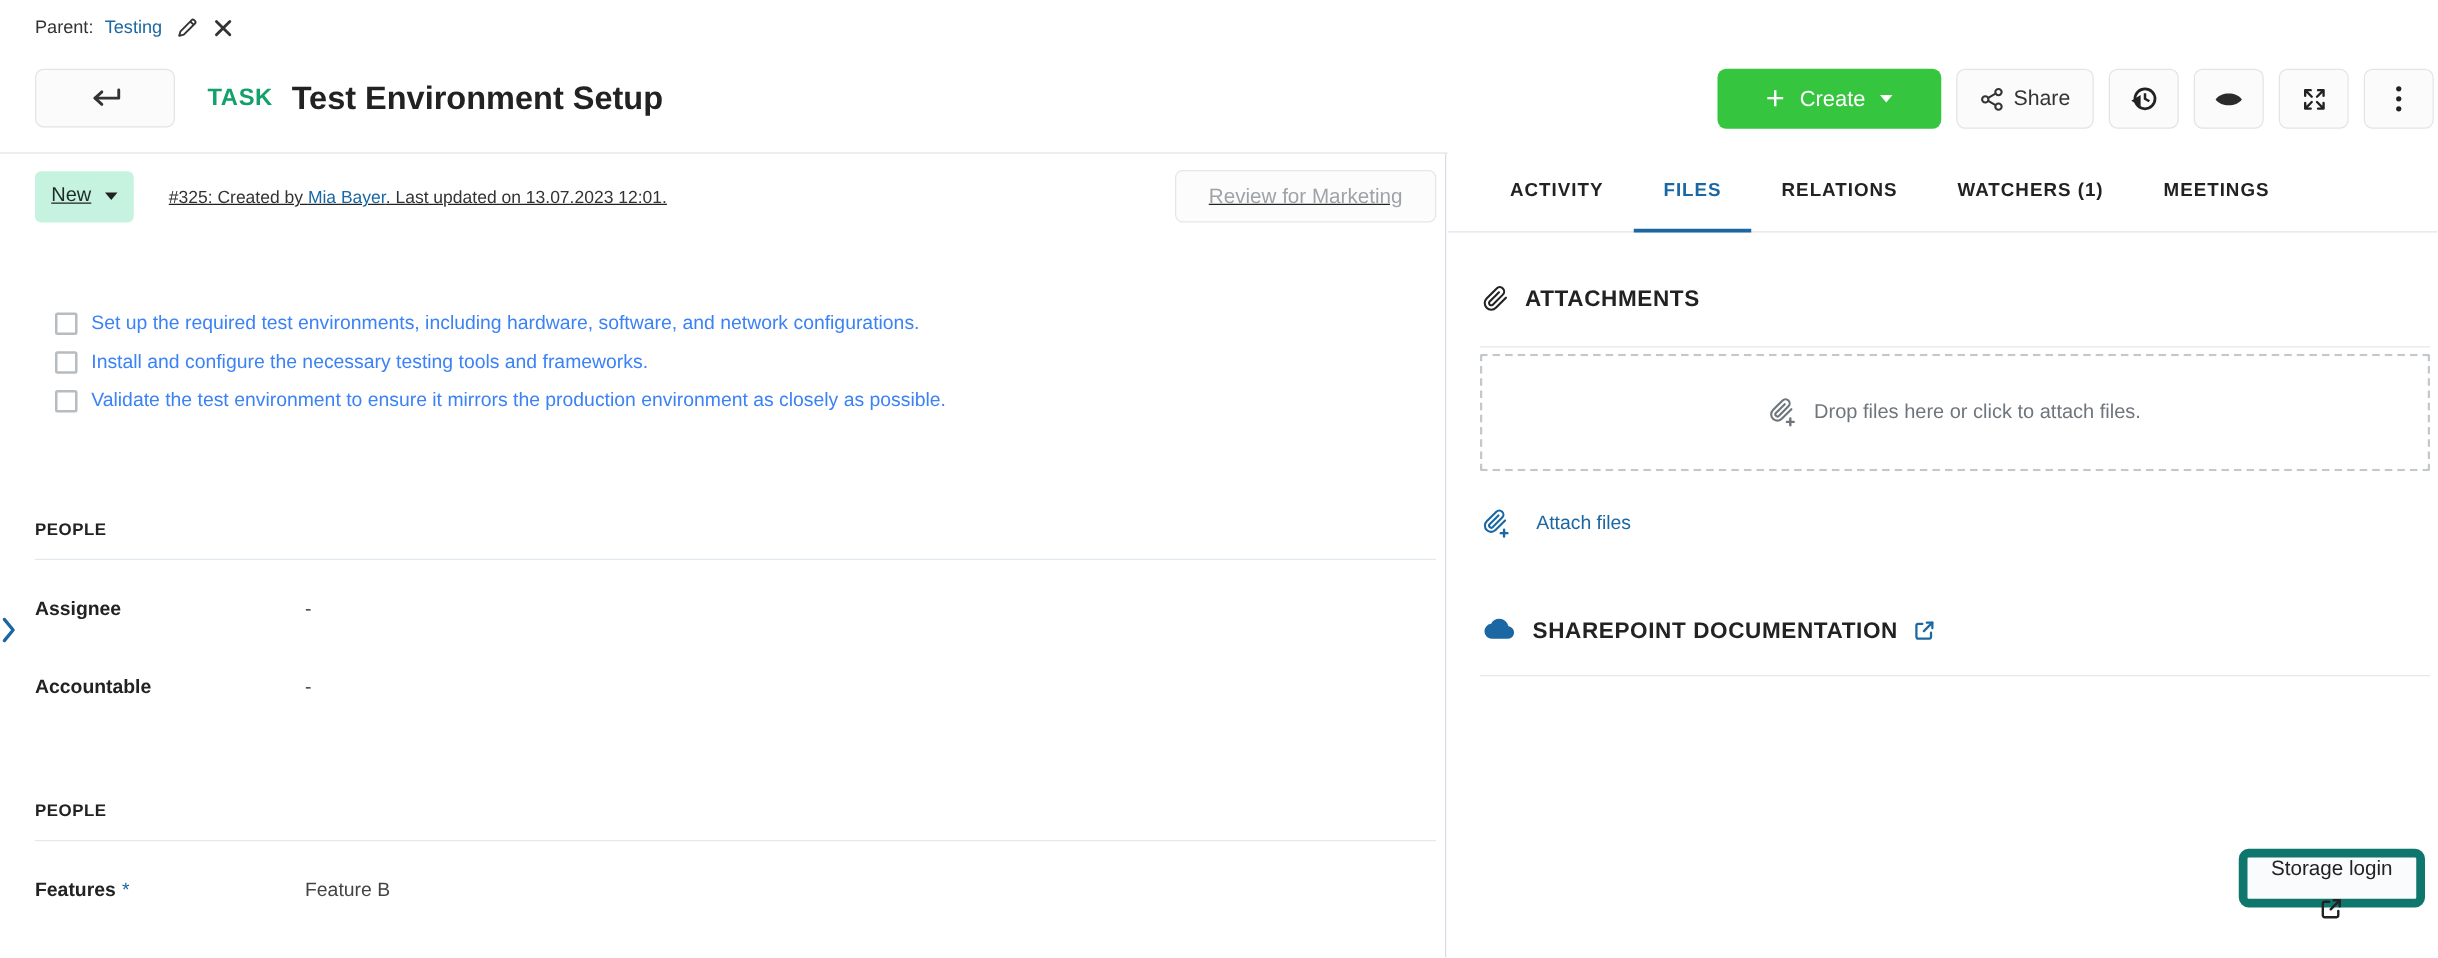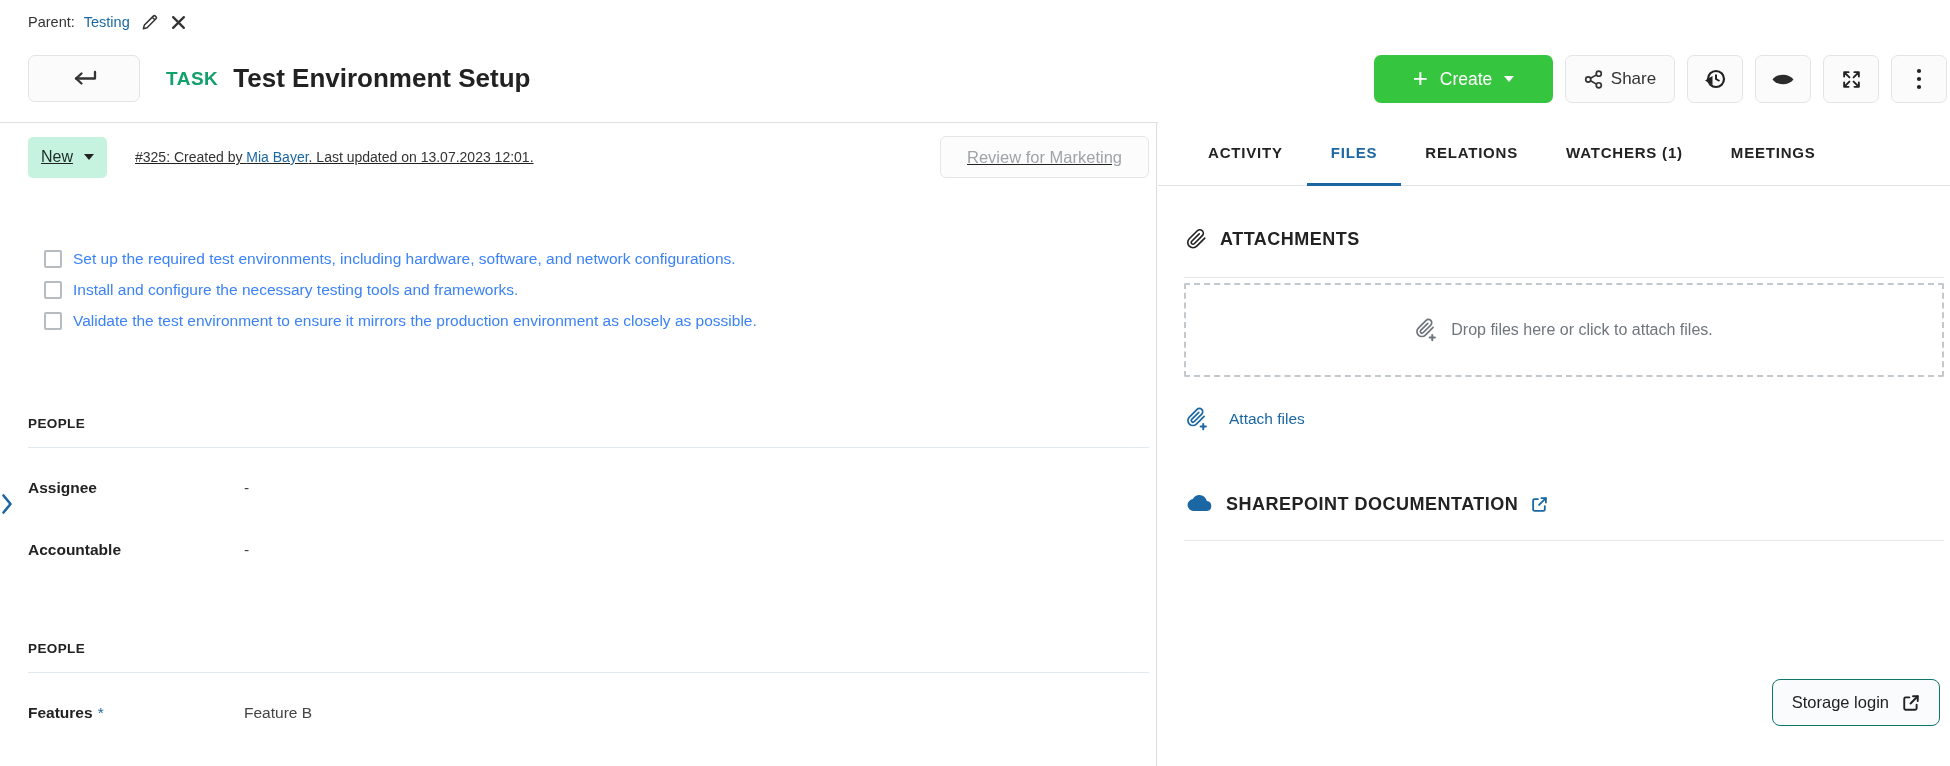--- a/index.html
+++ b/index.html
@@ -72,21 +72,21 @@
   .attach-link { position:absolute; left:28px; top:286px; height:26px; display:flex; align-items:center; gap:20px; cursor:pointer; text-decoration:none; }
   .attach-link span { color:var(--accent-blue,#1A67A3); font-size:15.5px; }
 
   .sp-header { position:absolute; left:28px; top:373px; display:flex; align-items:center; gap:13px; cursor:pointer; }
   .divider2 { position:absolute; left:26px; right:6px; top:420px; border-bottom:1px solid #E7E7E7; }
 
   .login-block { position:absolute; left:36px; top:452px; display:flex; gap:28px; }
   .login-icon-wrap { padding-top:8px; }
   .login-title { font-size:16.5px; font-weight:700; color:#222; line-height:22px; }
   .login-text { margin-top:6px; width:648px; font-size:16px; line-height:26px; color:#6A737D; }
-  .storage-btn { position:absolute; right:10px; top:559px; height:47px; padding:0 19px; background:#FAFBFC; border:1px solid #0f766e; border-radius:8px; display:flex; align-items:center; gap:13px; font-size:16.5px; color:#222; cursor:pointer; font-family:inherit; }
+  .storage-btn { position:absolute; right:10px; top:559px; height:47px; padding:0 19px; background:#FAFBFC; border:7px solid #0f766e; border-radius:8px; display:flex; align-items:center; gap:13px; font-size:16.5px; color:#222; cursor:pointer; font-family:inherit;flex-direction:column; }
 
   svg { display:block; }
 </style>
 </head>
 <body>
 
 <div class="page">
 
   <div class="header">
 

